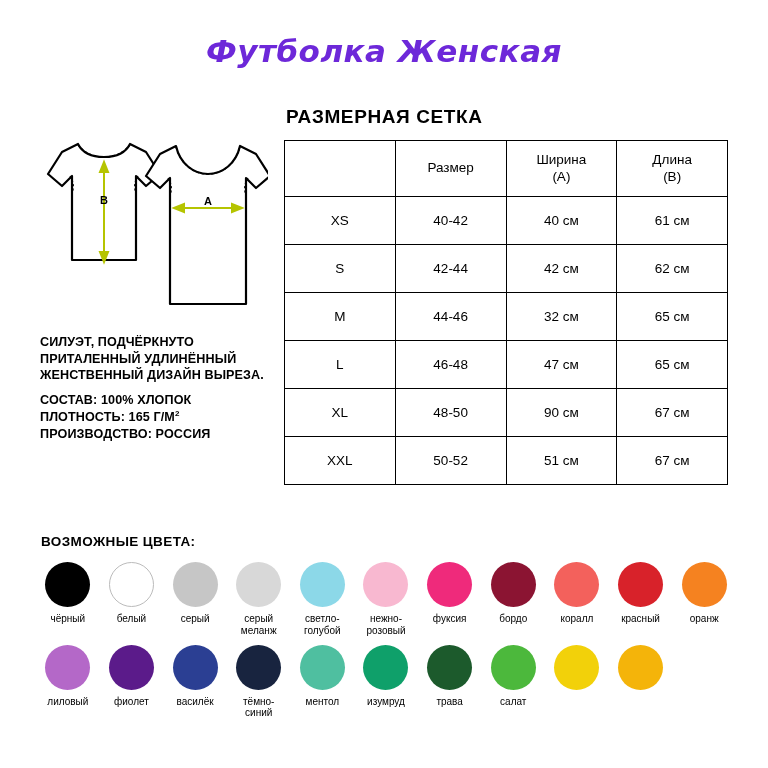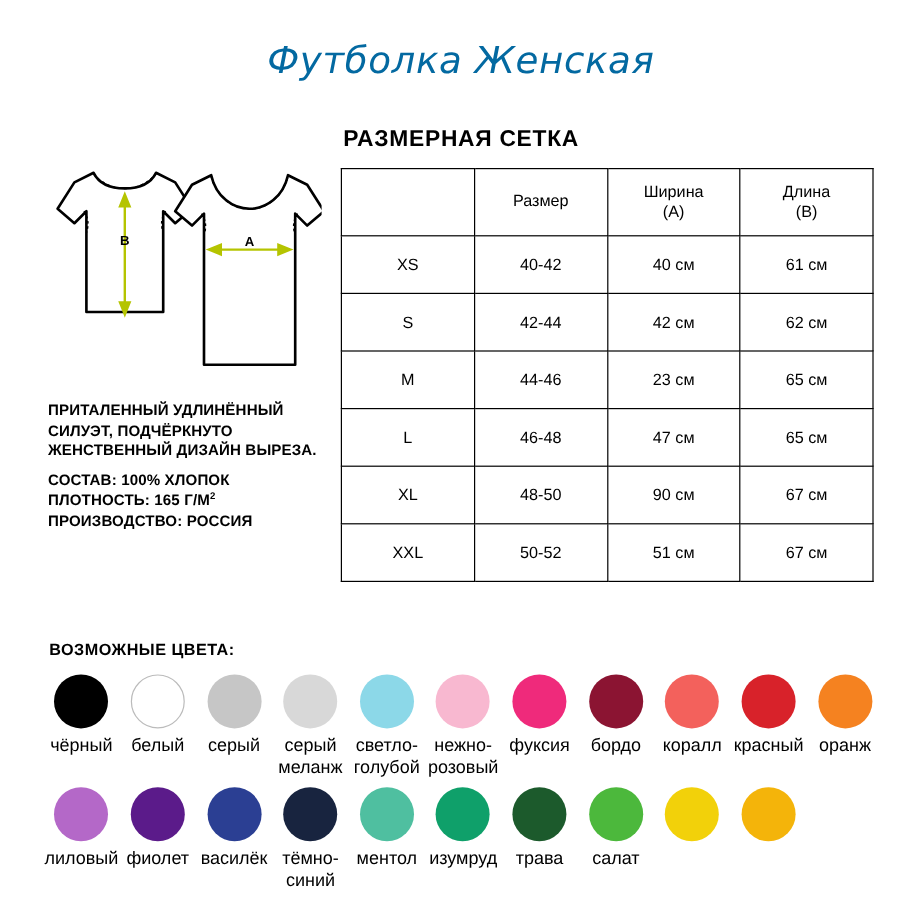--- a/index.html
+++ b/index.html
@@ -13,25 +13,25 @@
     font-family: "Liberation Sans", sans-serif;
     color: #000000;
     position: relative;
     overflow: hidden;
   }
 
   
   .title {
     text-align: center;
     font-family: "DejaVu Sans", sans-serif;
-    font-weight: normal;
+    font-weight: bold;
     font-style: italic;
     font-size: 31px;
     letter-spacing: 0.5px;
-    color: #0369a1;
+    color: #6d28d9;
     margin: 0;
     padding-top: 36px;
     line-height: 1;
   }
 
   
   .left-col {
     position: absolute;
     left: 40px;
     top: 130px;
@@ -130,21 +130,21 @@
   }
   .dot {
     width: 45px;
     height: 45px;
     border-radius: 50%;
     box-sizing: border-box;
   }
   .dot.outlined { border: 1px solid #bbbbbb; }
   .swatch-label {
     margin-top: 6px;
-    font-size: 15px;
+    font-size: 10px;
     text-align: center;
     line-height: 1.18;
     width: 62px;
   }
 </style>
 </head>
 <body>
 
 <h1 class="title">Футболка Женская</h1>
 
@@ -182,22 +182,22 @@
       <g stroke="#b5c400" stroke-width="2" fill="#b5c400">
         <line x1="140" y1="78" x2="196" y2="78"></line>
         <polygon points="134,78 144,74 144,82"></polygon>
         <polygon points="202,78 192,74 192,82"></polygon>
       </g>
       <text x="168" y="75" text-anchor="middle" font-family="Liberation Sans, sans-serif" font-size="11" font-weight="bold" fill="#000">А</text>
     </svg>
   </div>
 
   <div class="desc">
+    <p>силуэт, подчёркнуто</p>
     <p>Приталенный удлинённый</p>
-    <p>силуэт, подчёркнуто</p>
     <p>женственный дизайн выреза.</p>
     <p class="gap">Состав: 100% хлопок</p>
     <p><span>Плотность: 165 г/м</span><span class="sup">2</span></p>
     <p>Производство: Россия</p>
   </div>
 </div>
 
 <div class="table-section">
   <h2 class="table-title">Размерная сетка</h2>
 
@@ -231,21 +231,21 @@
       </tr>
       <tr>
         <td>S</td>
         <td>42-44</td>
         <td>42 см</td>
         <td>62 см</td>
       </tr>
       <tr>
         <td>M</td>
         <td>44-46</td>
-        <td>23 см</td>
+        <td>32 см</td>
         <td>65 см</td>
       </tr>
       <tr>
         <td>L</td>
         <td>46-48</td>
         <td>47 см</td>
         <td>65 см</td>
       </tr>
       <tr>
         <td>XL</td>

